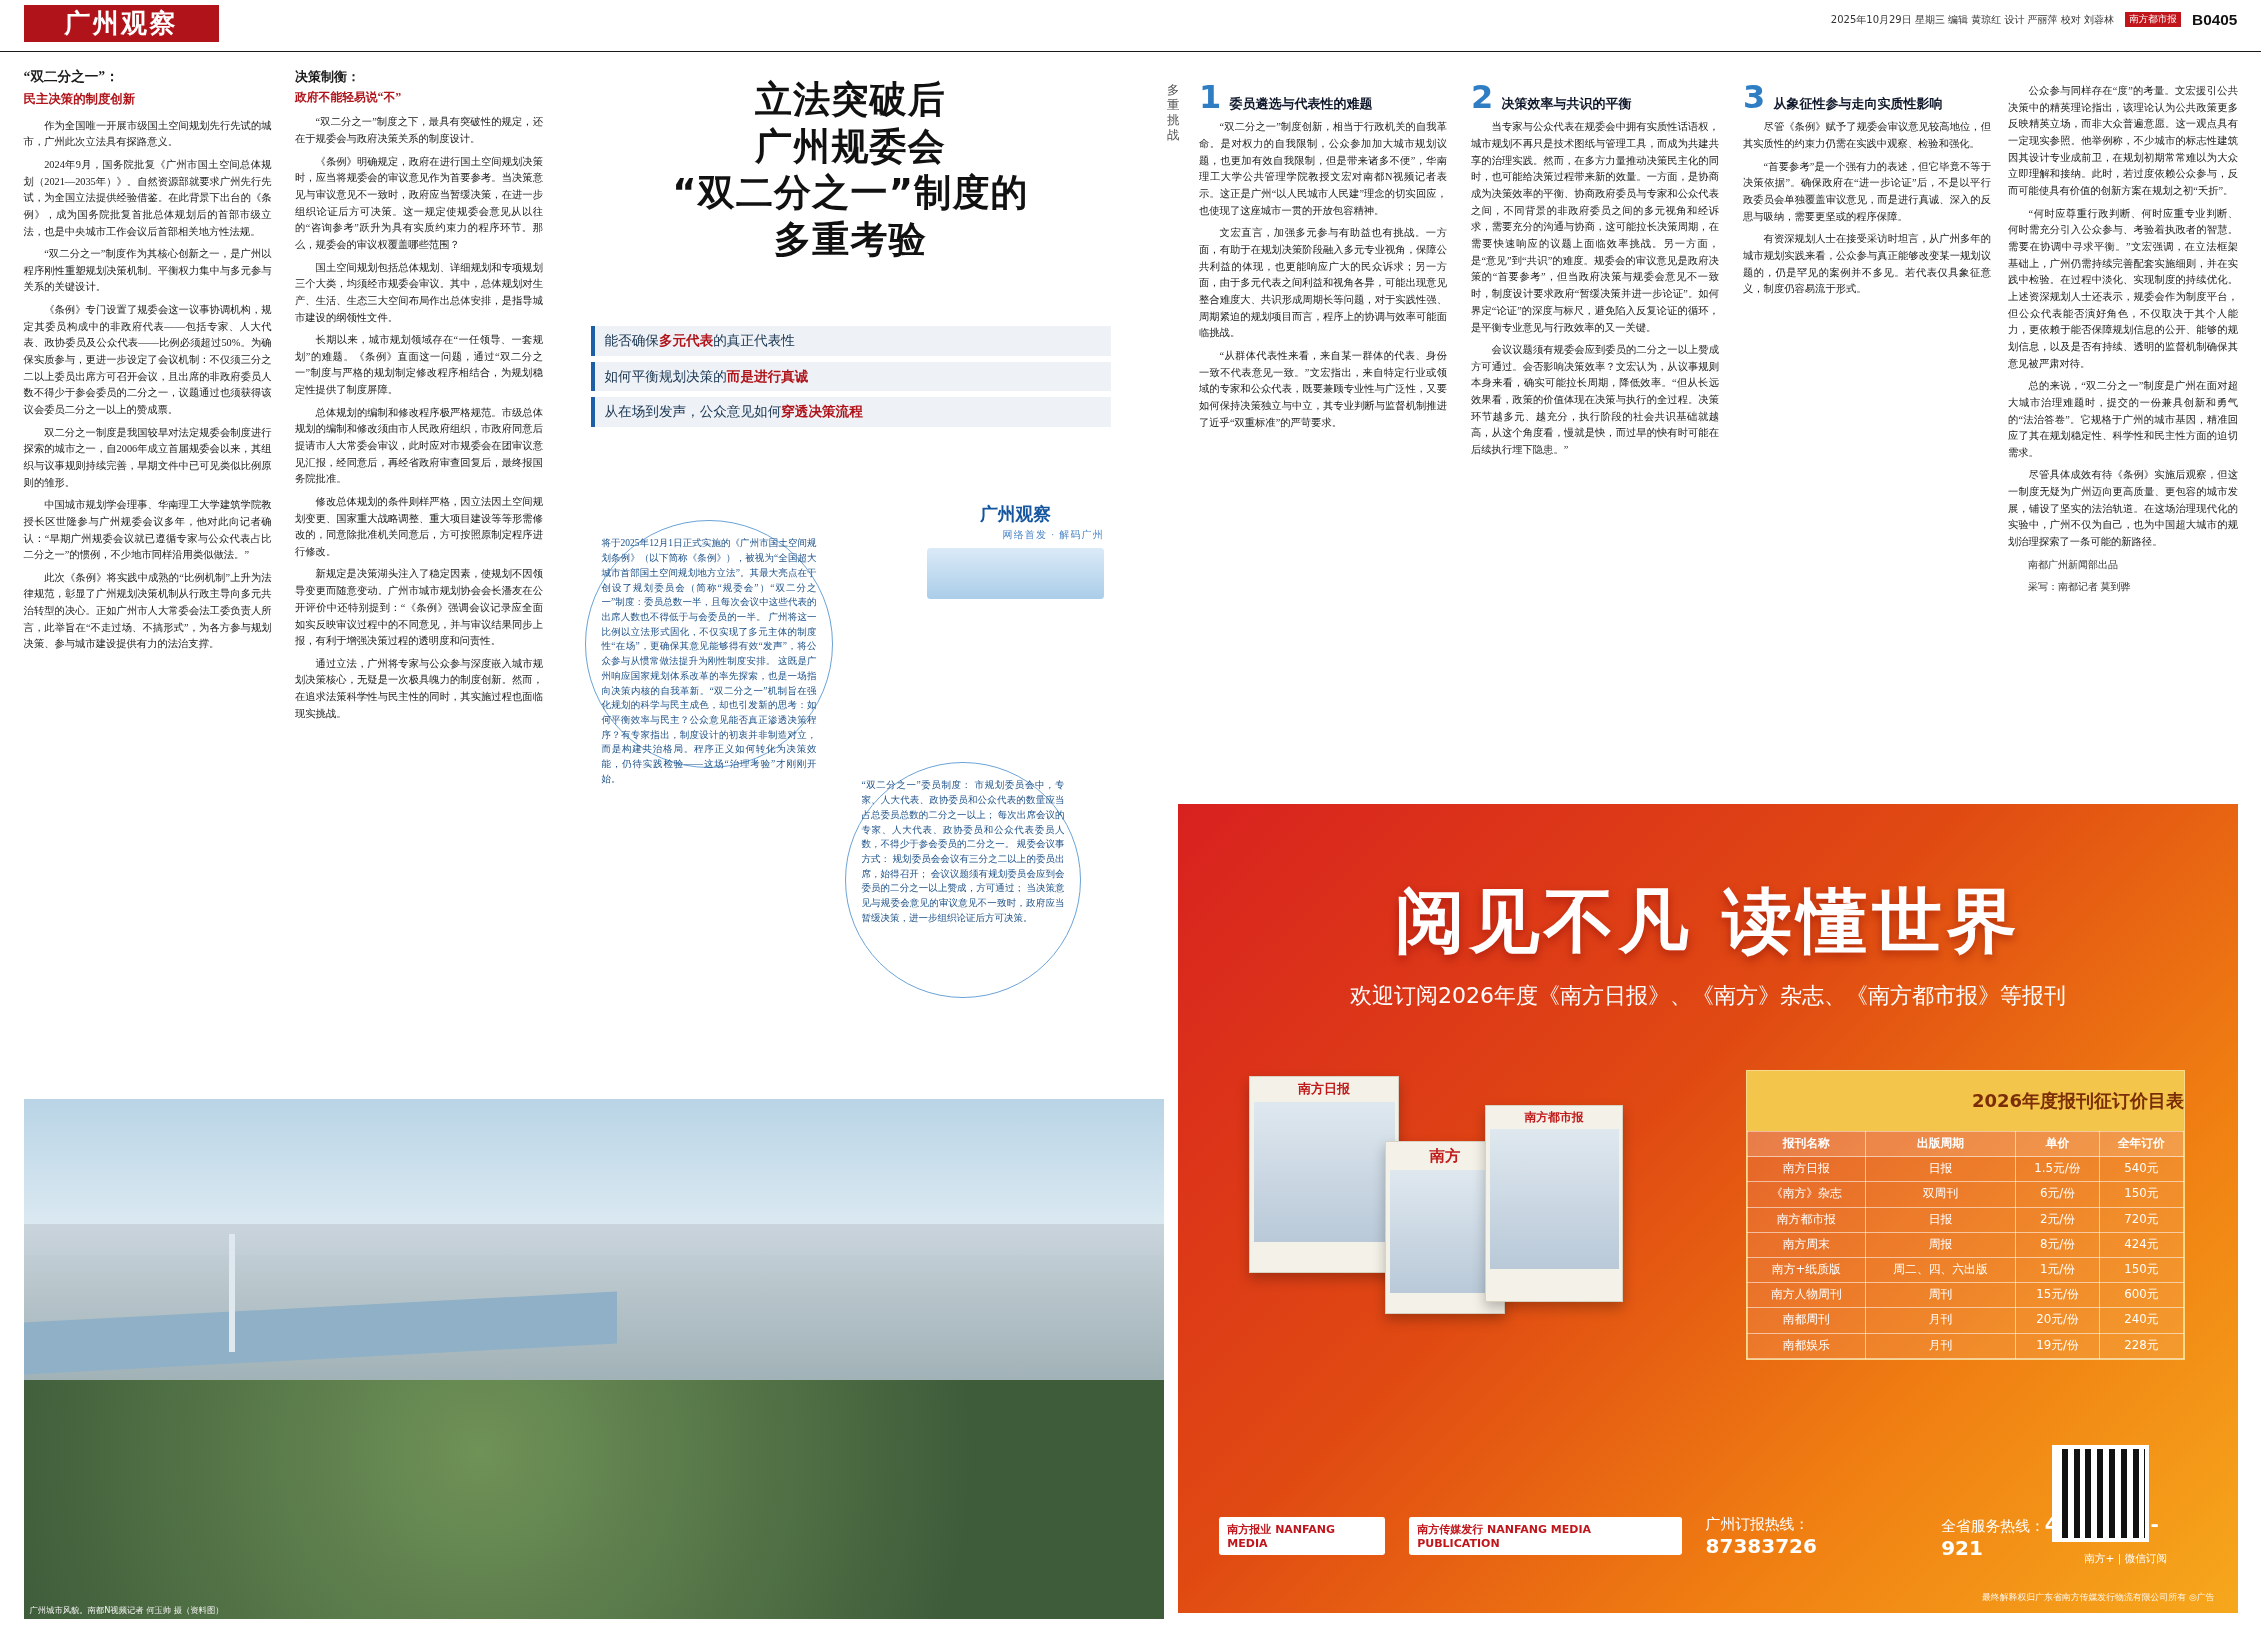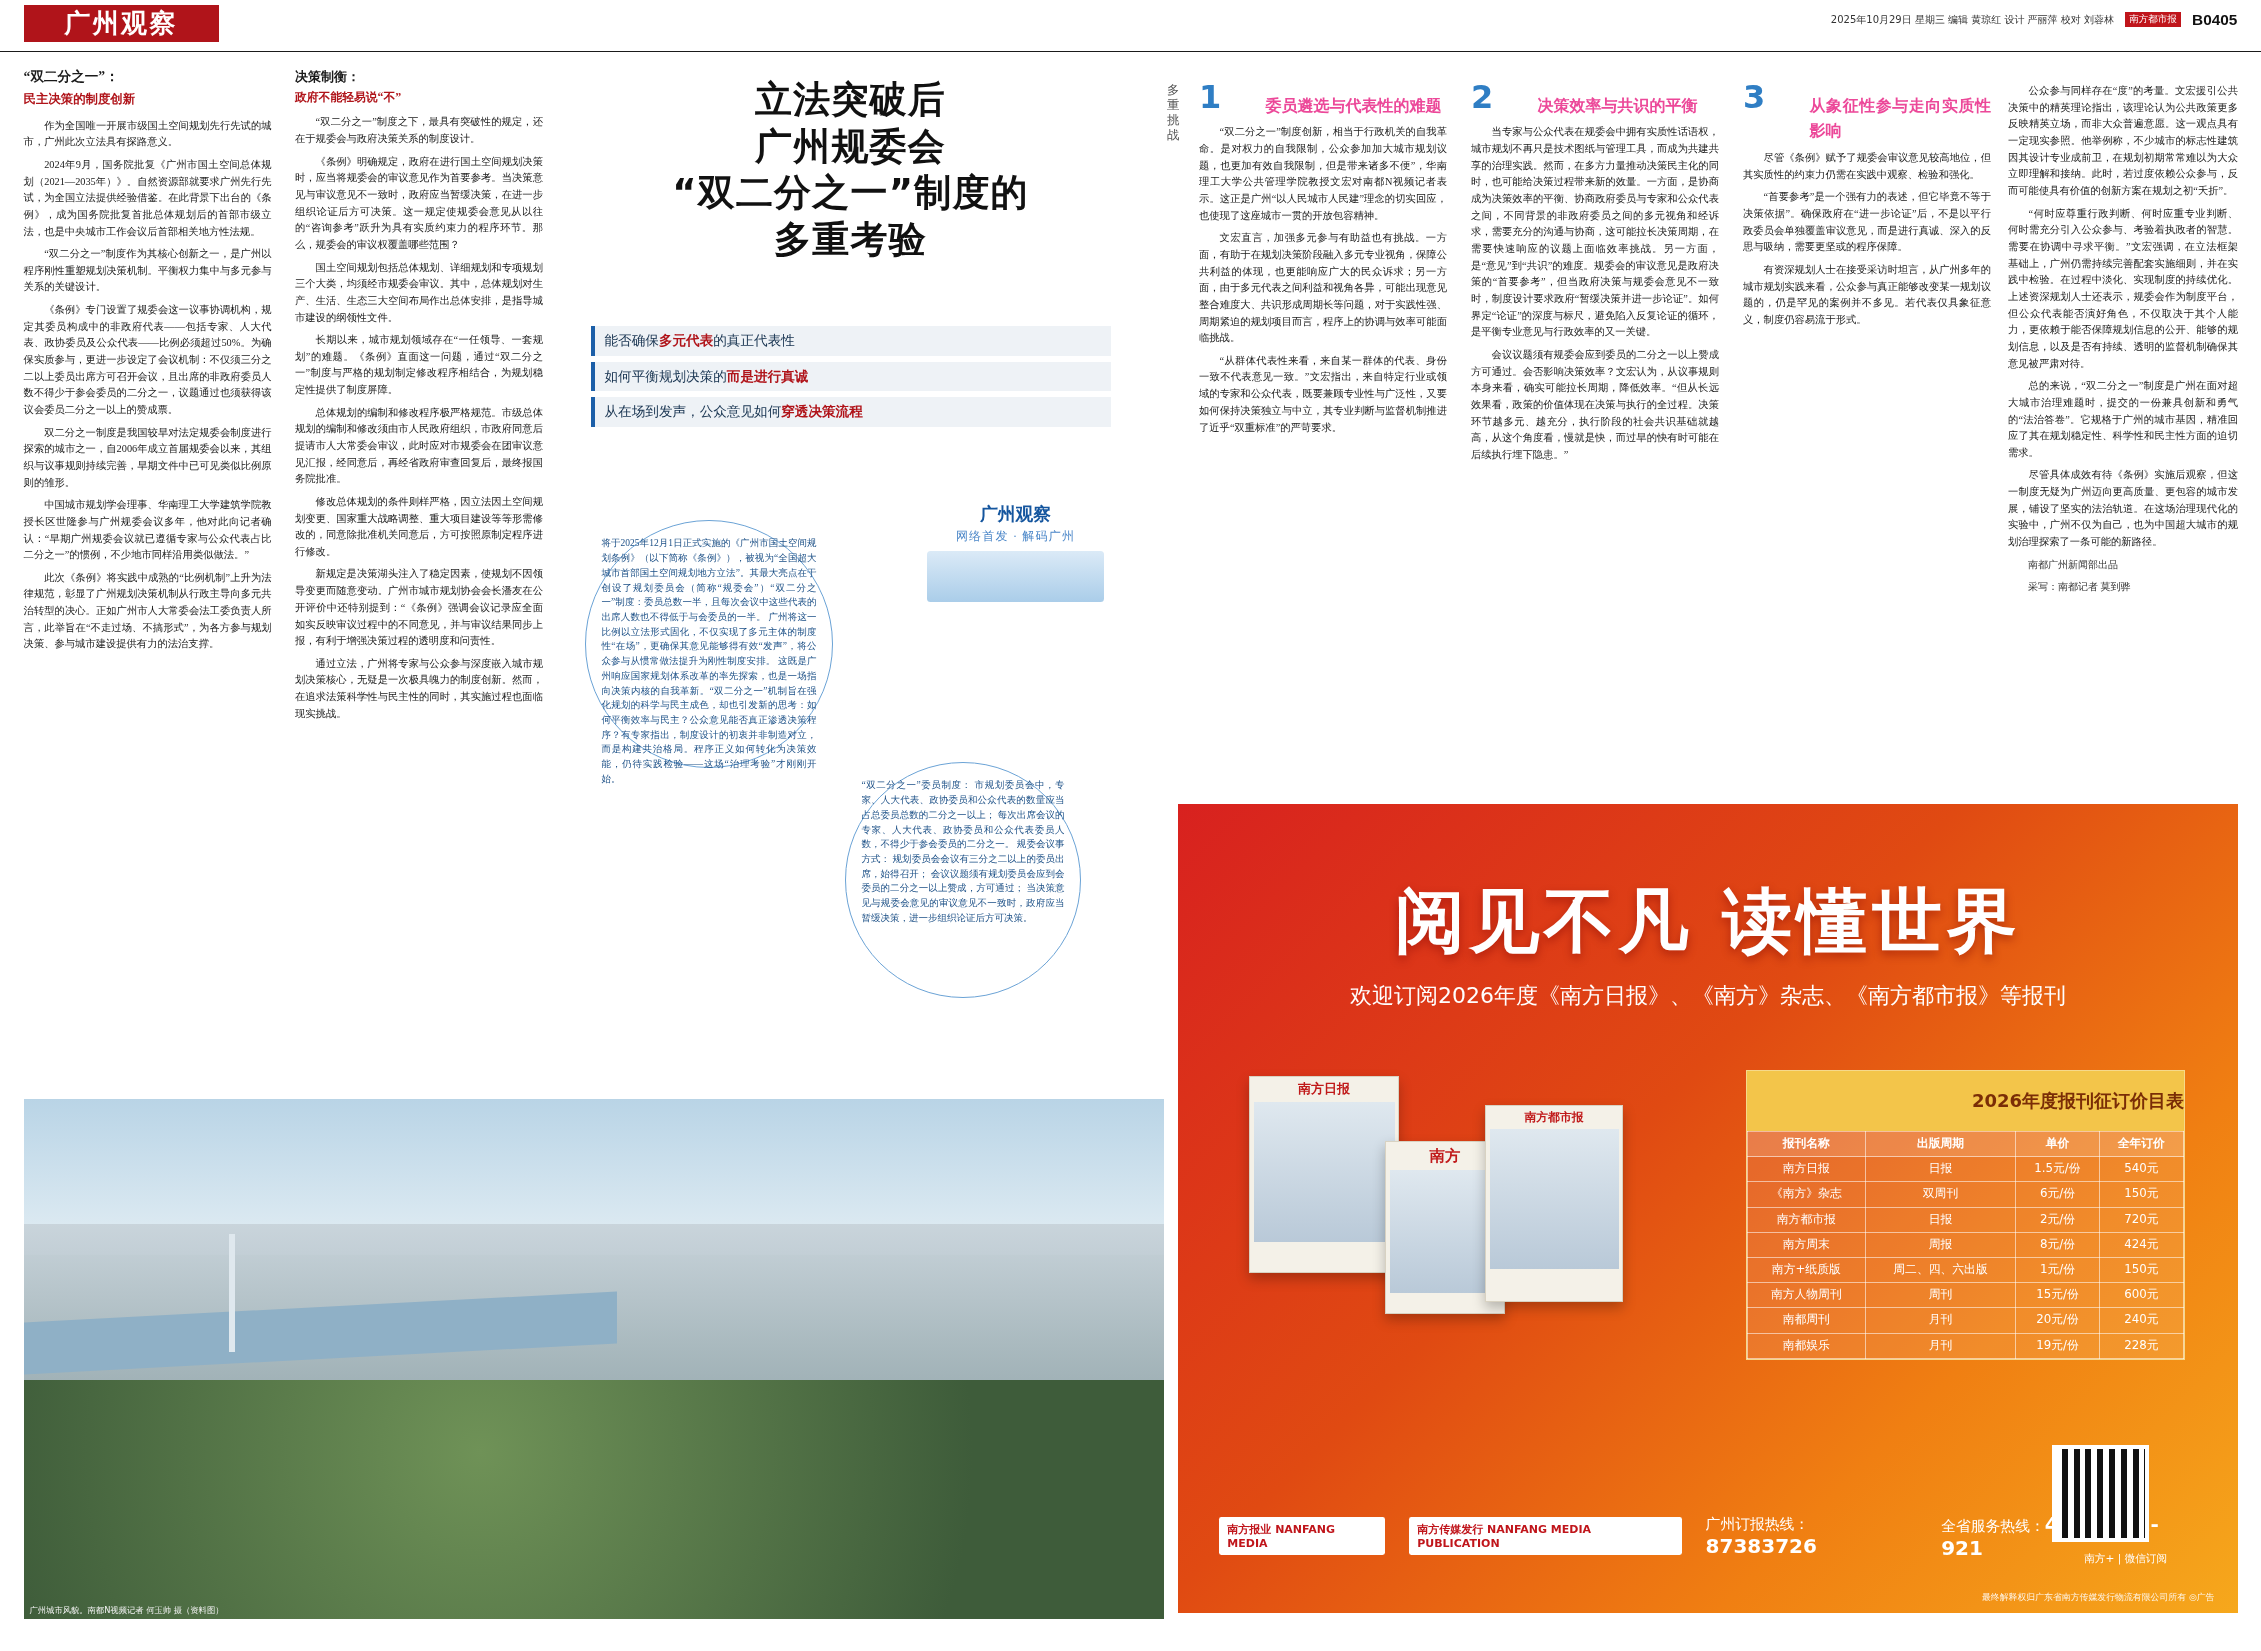--- a/index.html
+++ b/index.html
@@ -32,28 +32,28 @@
   .hl-sub{position:absolute;left:591px;top:326px;width:520px;}
   .hl-sub div{background:#eef2f6;border-left:4.1px solid #1c5fa8;padding:5.9px 9.5px;margin-bottom:5.9px;font-size:13.6px;font-family:"DejaVu Sans",sans-serif;color:#16324f;}
   .hl-sub b{color:#b0141a;}
 
   
   .circle{position:absolute;border:1.2px solid #6ba3d6;border-radius:50%;color:#1b4f86;font-size:9.5px;line-height:1.55;padding:15.4px;box-sizing:border-box;text-align:justify;background:rgba(255,255,255,0.9);}
   #circ1{left:585px;top:520px;width:248px;height:248px;}
   #circ2{left:845px;top:762px;width:236px;height:236px;}
   .badge{position:absolute;left:927px;top:502px;width:177px;height:112px;}
   .badge .bd-t{font-family:"DejaVu Sans",sans-serif;font-size:17.7px;font-weight:bold;color:#14559e;text-align:center;}
-  .badge .bd-s{font-size:12px;color:#4a86c8;text-align:center;letter-spacing:1.2px;margin-top:2.4px;}
+  .badge .bd-s{font-size:10px;color:#4a86c8;text-align:right;letter-spacing:1.2px;margin-top:2.4px;}
   .badge .bd-w{margin-top:5.9px;height:51px;background:linear-gradient(180deg,#dbeaf7,#aacde9);border-radius:3.5px;}
 
   
   .multi{position:absolute;left:1167px;top:83px;width:20px;font-family:"DejaVu Sans",sans-serif;font-size:12.4px;color:#555;line-height:1.2;}
   .numhead{display:flex;align-items:flex-start;gap:8.3px;margin-bottom:5.9px;}
   .numhead .n{font-family:"DejaVu Sans",sans-serif;font-size:32px;font-weight:bold;color:#2f7ec4;line-height:0.9;}
-  .numhead .h{font-size:16px;font-weight:bold;color:#ec4899;padding-top:9.5px;margin-left:36px;}
+  .numhead .h{font-size:13px;font-weight:bold;color:#0f172a;padding-top:9.5px;}
   #c3{left:1199px;top:83px;width:248px;}
   #c4{left:1471px;top:83px;width:248px;}
   #c5{left:1743px;top:83px;width:248px;}
   #c6{left:2008px;top:83px;width:230px;}
   .byline{margin-top:9.5px;font-size:10px;text-indent:0;color:#333;}
 
   
   .photo{position:absolute;left:23.6px;top:1099px;width:1140px;height:520px;background:linear-gradient(180deg,#9fc4dd 0%,#cfe0ea 22%,#7c9b6f 48%,#4e7245 72%,#3f5c3c 100%);overflow:hidden;}
   .ph-sky{position:absolute;left:0;top:0;width:100%;height:30%;background:linear-gradient(180deg,#b9d4e6,#e3eef4);}
   .ph-city{position:absolute;left:0;top:24%;width:100%;height:34%;background:linear-gradient(180deg,#c8d3da,#9fb0b8);opacity:.95;}

